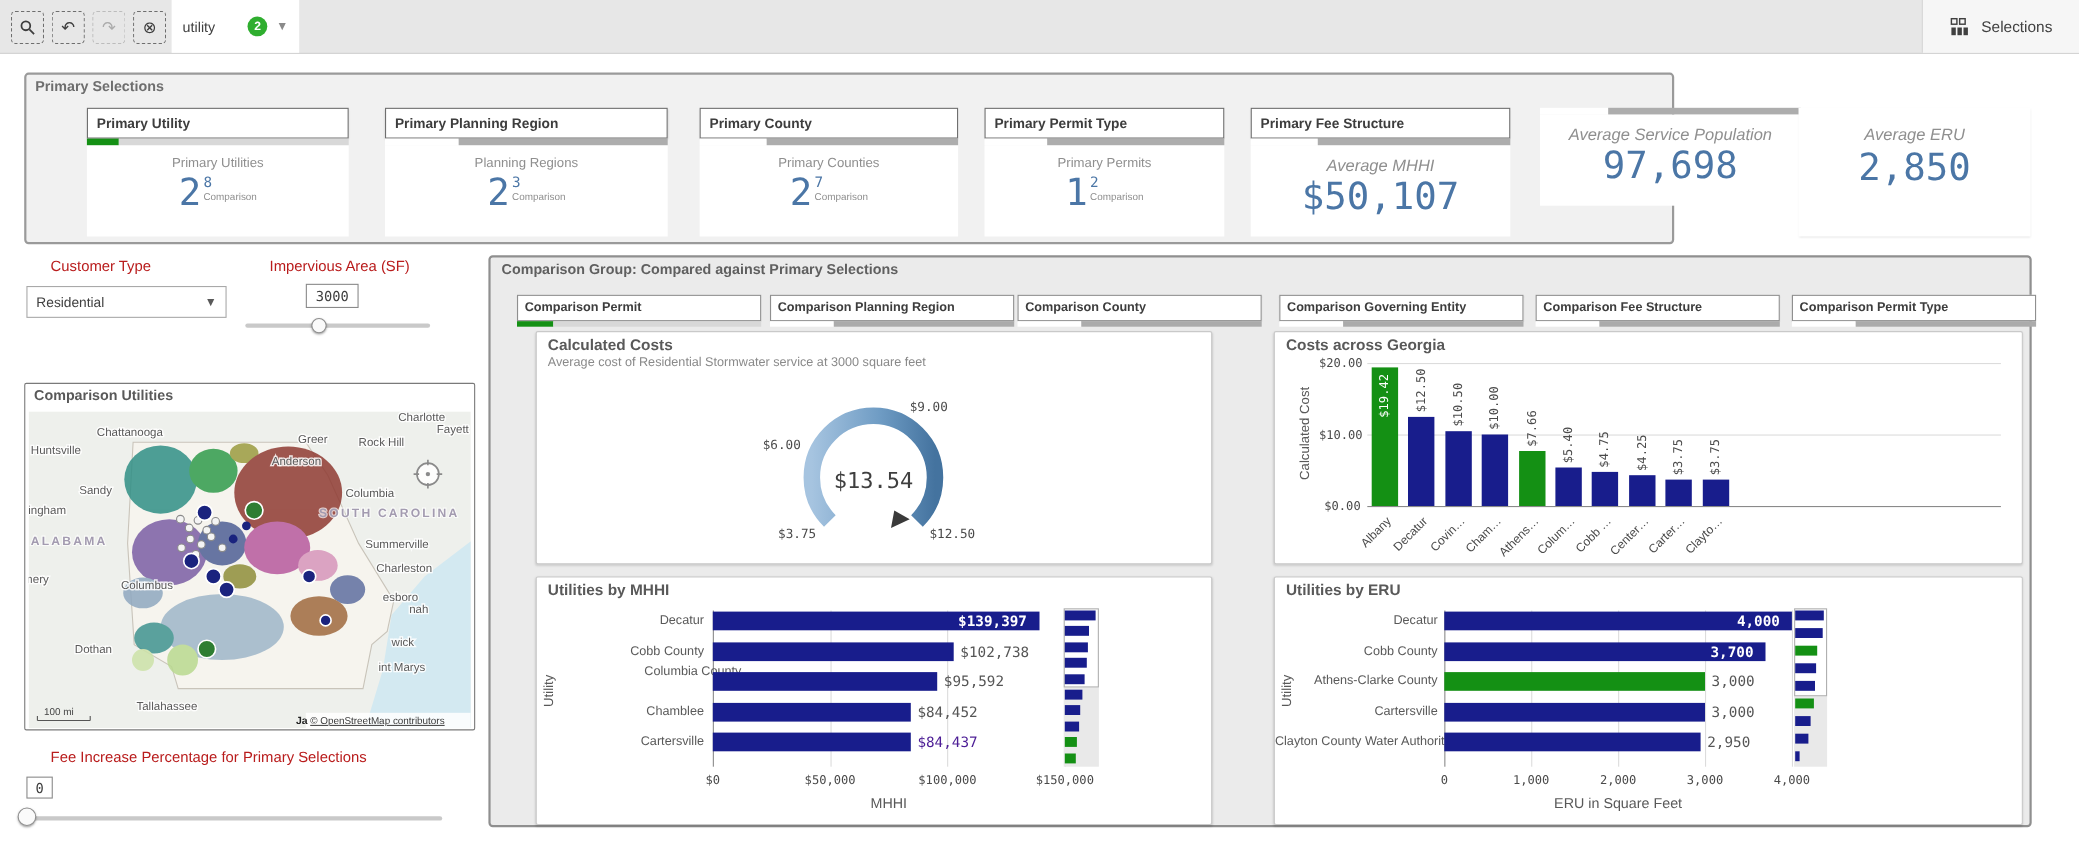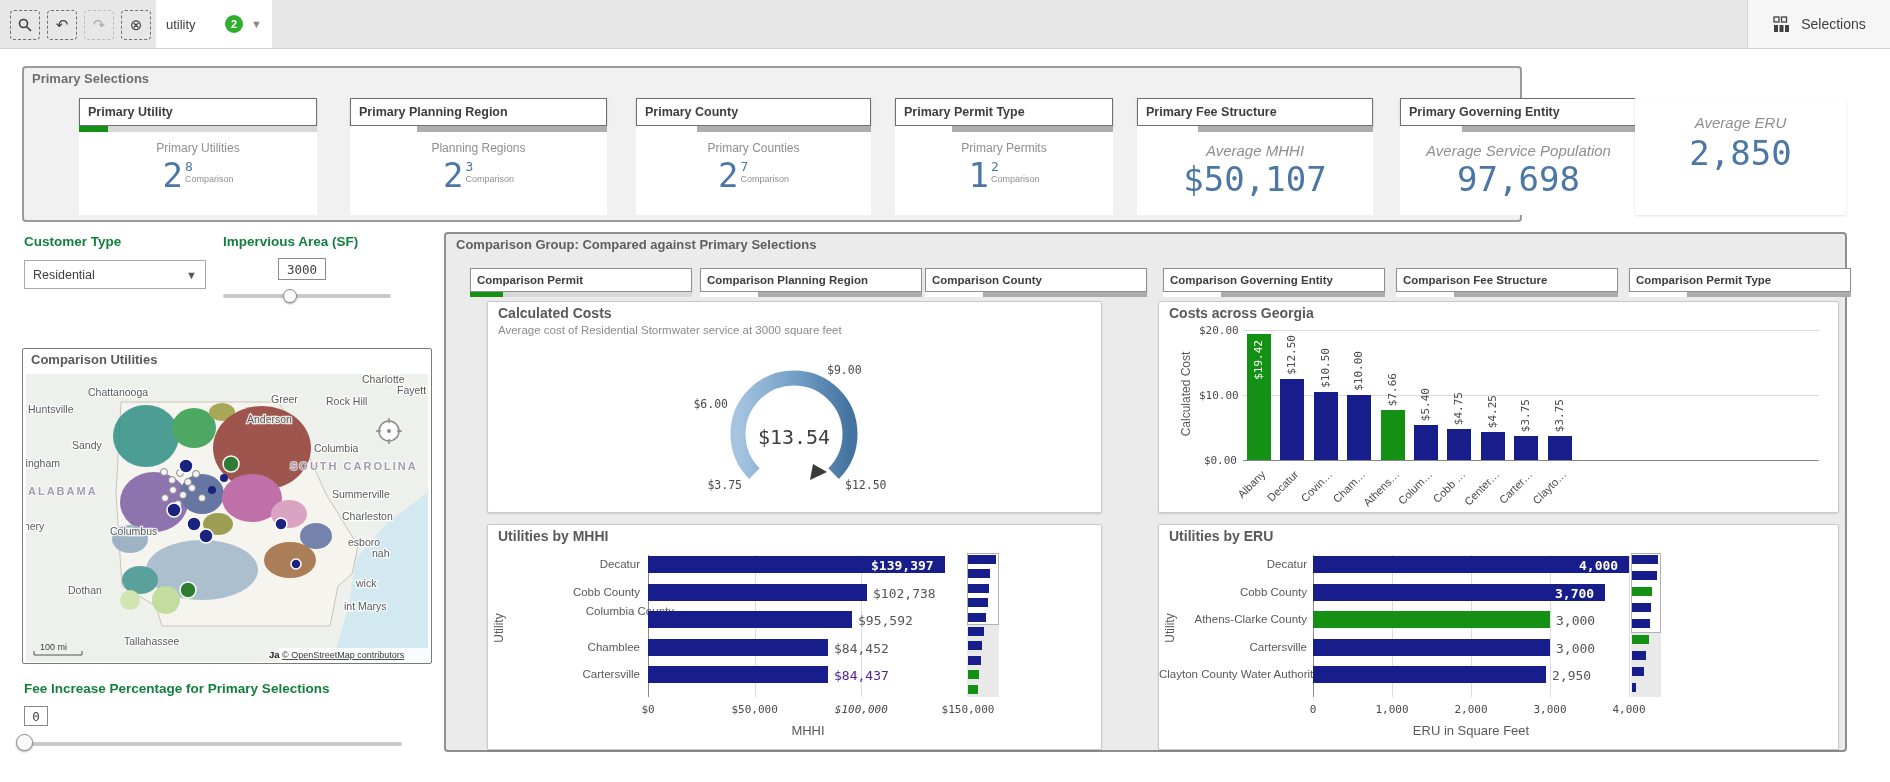--- a/index.html
+++ b/index.html
@@ -44,21 +44,21 @@
   .kpi-row{display:flex;align-items:flex-start;margin-top:2px;}
   .kpi-value{font-size:34px;line-height:36px;color:#4b76a6;}
   .kpi-stack{display:flex;flex-direction:column;margin-left:2px;margin-top:2px;}
   .kpi-sup{font-size:13px;color:#4b76a6;}
   .kpi-sub{font-size:9px;color:#8f8f8f;}
   .eru-card{position:absolute;background:#fff;display:flex;flex-direction:column;align-items:center;
         box-shadow:0 1px 2px rgba(0,0,0,.12);}
   .eru-card .fcard-label{margin-top:16px;}
 
   
-  .ctrl-label{position:absolute;font-size:13.5px;font-weight:bold;color:#15803d;}
+  .ctrl-label{position:absolute;font-size:13.5px;font-weight:normal;color:#b91c1c;margin-left:22px;}
   .dropdown{position:absolute;left:24px;top:260px;width:182px;height:29px;background:#fff;
         border:1px solid #a9a9a9;display:flex;align-items:center;padding:0 8px;box-sizing:border-box;
         font-size:12.5px;color:#404040;cursor:pointer;}
   .dropdown .dd-caret{margin-left:auto;color:#595959;font-size:11px;}
   .num-input{position:absolute;background:#fff;border:1px solid #8a8a8a;font-size:12.5px;
         color:#404040;text-align:center;box-sizing:border-box;font-family:"DejaVu Sans Mono",monospace;}
   .slider-track{position:absolute;height:4px;background:#c9c9c9;border-radius:2px;}
   .slider-handle{position:absolute;border-radius:50%;background:#fafafa;border:1px solid #8f8f8f;
         box-shadow:0 1px 2px rgba(0,0,0,.35);box-sizing:border-box;cursor:pointer;}
 
@@ -211,21 +211,20 @@
             <span class="seg2" style="background: rgb(173, 173, 173);"></span>
           </div>
           <div class="fcard-body">
             <div class="fcard-label big">Average MHHI</div>
             <div class="kpi-row">
               <span class="kpi-value mono">$50,107</span>
             </div>
           </div>
         </div>
         <div class="fcard" style="left: 1348px; top: 30px; width: 237px;">
-          <div class="fcard-header">Primary Governing Entity</div>
           <div class="fcard-bar">
             <span class="seg1" style="width: 26%; background: rgb(255, 255, 255);"></span>
             <span class="seg2" style="background: rgb(173, 173, 173);"></span>
           </div>
           <div class="fcard-body">
             <div class="fcard-label big">Average Service Population</div>
             <div class="kpi-row">
               <span class="kpi-value mono">97,698</span>
             </div>
           </div>
@@ -486,21 +485,21 @@
 
     <div class="chart-card" id="card-mhhi" style="left:41px;top:290px;width:613px;height:224px">
       <div class="chart-title">Utilities by MHHI</div>
       <div id="mhhi-plot">
           <div class="rot-label" style="left: -14px; top: 96px; width: 50px; text-align: center;">Utility</div>
           <div class="gridline-v axis-line" style="left: 160px; top: 30px; height: 142px;"></div>
           <div class="xtick" style="left: 160px; top: 178px;">$0</div>
           <div class="gridline-v" style="left: 266.667px; top: 30px; height: 142px;"></div>
           <div class="xtick" style="left: 266.667px; top: 178px;">$50,000</div>
           <div class="gridline-v" style="left: 373.333px; top: 30px; height: 142px;"></div>
-          <div class="xtick" style="left: 373.333px; top: 178px; font-style: italic;">$100,000</div>
+          <div class="xtick" style="left: 373.333px; top: 178px;">$100,000</div>
           <div class="gridline-v" style="left: 480px; top: 30px; height: 142px;"></div>
           <div class="xtick" style="left: 480px; top: 178px;">$150,000</div>
           <div class="hrow-label" style="left: 0px; top: 33px; width: 152px; padding-right: 6px;">Decatur</div>
           <div class="hbar" style="left: 160px; top: 31px; width: 297px; background: rgb(24, 29, 140);"></div>
           <span class="hval" style="left: 383px; top: 33px; color: rgb(255, 255, 255); font-weight: bold;">$139,397</span>
           <div class="hrow-label" style="left: 0px; top: 60.5px; width: 152px; padding-right: 6px;">Cobb County</div>
           <div class="hbar" style="left: 160px; top: 58.5px; width: 219px; background: rgb(24, 29, 140);"></div>
           <span class="hval" style="left: 385px; top: 60.5px; color: rgb(85, 85, 85);">$102,738</span>
           <div class="hrow-label" style="left: 0px; top: 80px; width: 152px; padding-right: 6px; margin-left: 34px;">Columbia County</div>
           <div class="hbar" style="left: 160px; top: 86px; width: 204px; background: rgb(24, 29, 140);"></div>

